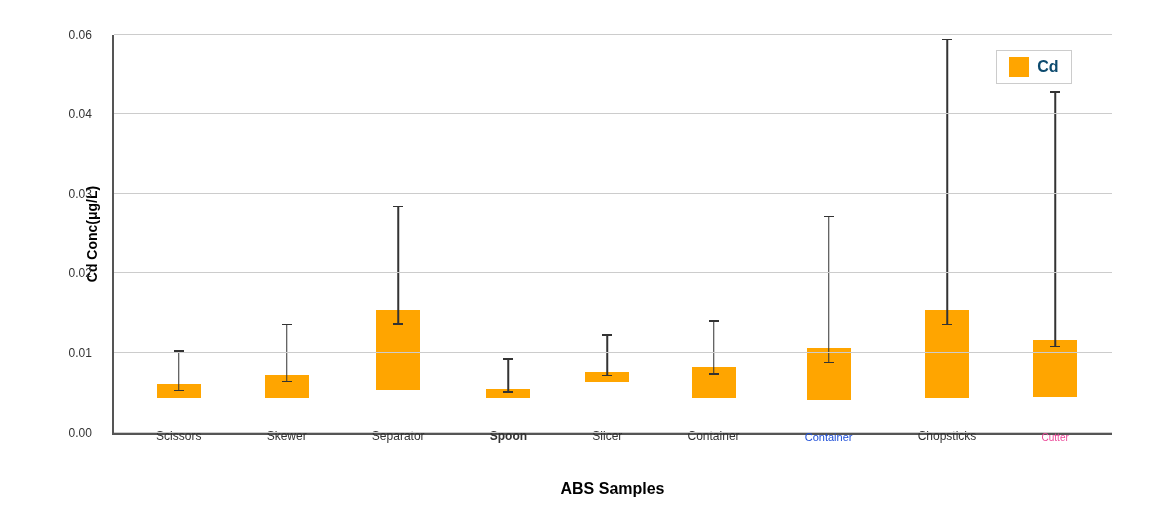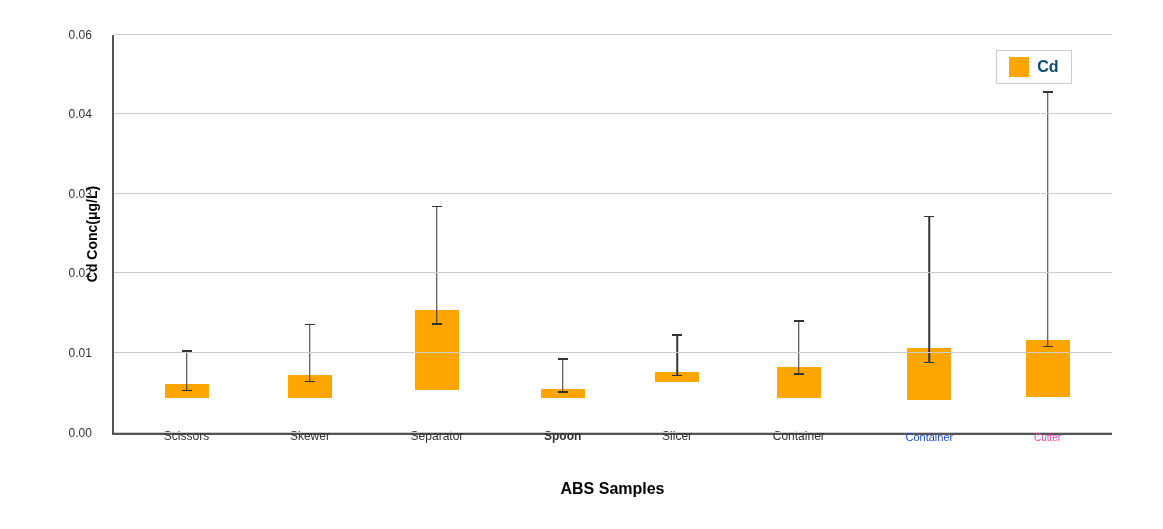--- a/index.html
+++ b/index.html
@@ -188,20 +188,30 @@
         </div>
         <div class="bar-group">
           <div style="position: relative; display: flex; flex-direction: column; align-items: center; height: 182.4px;">
             <div class="bar" style="height: 51.68px; position: absolute; bottom: 0px;"></div>
             <div style="position: absolute; left: 50%; transform: translateX(-50%); width: 1.5px; background: rgb(51, 51, 51); bottom: 51.68px; height: 130.72px; top: auto;"></div>
             <div style="position: absolute; left: 50%; transform: translateX(-50%); width: 1.5px; background: rgb(51, 51, 51); bottom: 36.48px; height: 15.2px;"></div>
             <div style="position: absolute; left: 50%; transform: translateX(-50%); width: 10px; height: 1.5px; background: rgb(51, 51, 51); bottom: 182.4px;"></div>
             <div style="position: absolute; left: 50%; transform: translateX(-50%); width: 10px; height: 1.5px; background: rgb(51, 51, 51); bottom: 36.48px;"></div>
           </div>
           <span class="bar-label" style="position: relative; margin-top: 6px; font-size: 11px; color: #1d4ed8; white-space: nowrap;">Container</span>
+        </div>
+        <div class="bar-group">
+          <div style="position: relative; display: flex; flex-direction: column; align-items: center; height: 357.2px;">
+            <div class="bar" style="height: 87.4px; position: absolute; bottom: 0px;"></div>
+            <div style="position: absolute; left: 50%; transform: translateX(-50%); width: 1.5px; background: rgb(51, 51, 51); bottom: 87.4px; height: 269.8px; top: auto;"></div>
+            <div style="position: absolute; left: 50%; transform: translateX(-50%); width: 1.5px; background: rgb(51, 51, 51); bottom: 72.2px; height: 15.2px;"></div>
+            <div style="position: absolute; left: 50%; transform: translateX(-50%); width: 10px; height: 1.5px; background: rgb(51, 51, 51); bottom: 357.2px;"></div>
+            <div style="position: absolute; left: 50%; transform: translateX(-50%); width: 10px; height: 1.5px; background: rgb(51, 51, 51); bottom: 72.2px;"></div>
+          </div>
+          <span class="bar-label" style="position: relative; margin-top: 6px; font-size: 12px; color: rgb(51, 51, 51); white-space: nowrap;">Chopsticks</span>
         </div>
         <div class="bar-group">
           <div style="position: relative; display: flex; flex-direction: column; align-items: center; height: 304px;">
             <div class="bar" style="height: 57px; position: absolute; bottom: 0px;"></div>
             <div style="position: absolute; left: 50%; transform: translateX(-50%); width: 1.5px; background: rgb(51, 51, 51); bottom: 57px; height: 247px; top: auto;"></div>
             <div style="position: absolute; left: 50%; transform: translateX(-50%); width: 1.5px; background: rgb(51, 51, 51); bottom: 49.4px; height: 7.6px;"></div>
             <div style="position: absolute; left: 50%; transform: translateX(-50%); width: 10px; height: 1.5px; background: rgb(51, 51, 51); bottom: 304px;"></div>
             <div style="position: absolute; left: 50%; transform: translateX(-50%); width: 10px; height: 1.5px; background: rgb(51, 51, 51); bottom: 49.4px;"></div>
           </div>
           <span class="bar-label" style="position: relative; margin-top: 10px; font-size: 10px; color: #ec4899; white-space: nowrap;">Cutter</span>

